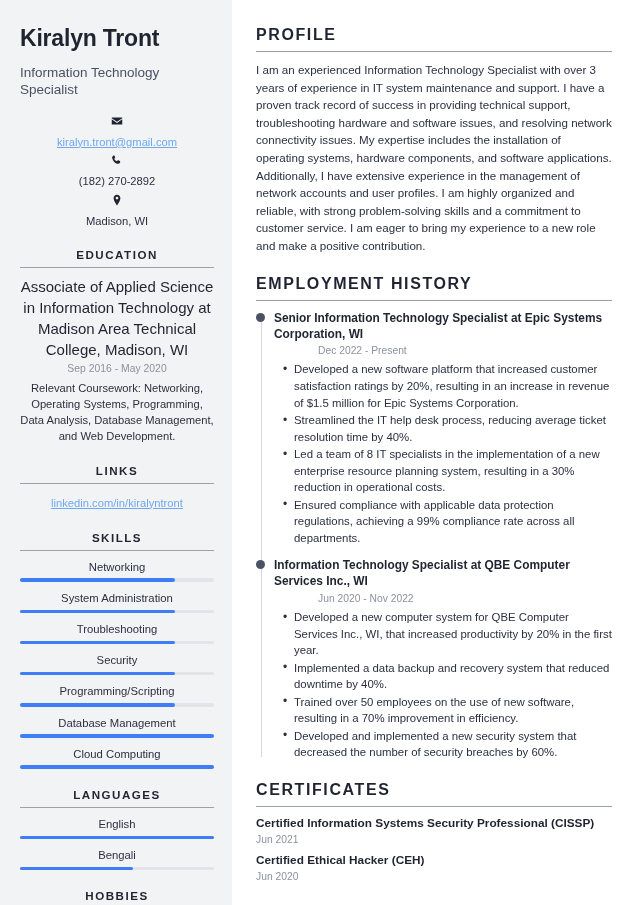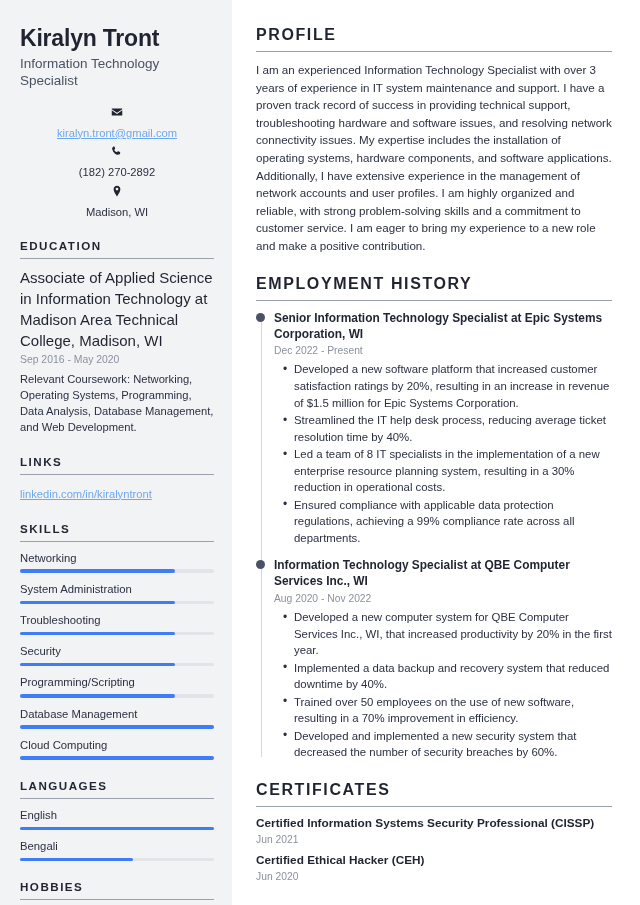--- a/index.html
+++ b/index.html
@@ -27,21 +27,21 @@
     padding: 26px 18px 10px 20px;
   }
   .name {
     font-size: 23px;
     font-weight: bold;
     color: #1f2430;
     letter-spacing: -0.2px;
     line-height: 1.12;
   }
   .job-title {
-    margin-top: 3px;
+    margin-top: 12px;
     font-size: 13.5px;
     color: #4a5262;
     line-height: 1.26;
     font-weight: normal;
   }
 
   .contact-list { margin-top: 17px; }
   .contact-row {
     display: flex;
     align-items: center;
@@ -65,21 +65,21 @@
     line-height: 1.3;
   }
   .contact-link {
     font-size: 11.2px;
     color: #6ea8f0;
     text-decoration: underline;
     line-height: 1.3;
     cursor: pointer;
   }
 
-  .side-section { margin-top: 20px; }
+  .side-section { margin-top: 20px; text-align: center; }
   .side-section.tight { margin-top: 19px; }
   .sec-head {
     font-size: 11.6px;
     font-weight: bold;
     letter-spacing: 1.5px;
     color: #1f2430;
     text-transform: uppercase;
     padding-bottom: 6px;
     border-bottom: 1.3px solid #9aa0ac;
   }
@@ -190,20 +190,21 @@
     font-size: 11.9px;
     font-weight: bold;
     color: #1f2430;
     line-height: 1.36;
   }
   .job-date {
     font-size: 10.3px;
     color: #8b919d;
     margin-top: 2px;
     line-height: 1.3;
+    margin-left: 44px;
   }
   .job-bullets {
     margin-top: 4px;
     padding-left: 20px;
     list-style: none;
   }
   .job-bullets li {
     position: relative;
     font-size: 11.4px;
     color: #2b3040;
@@ -397,21 +398,21 @@
               <li>Developed a new software platform that increased customer satisfaction ratings by 20%, resulting in an increase in revenue of $1.5 million for Epic Systems Corporation.</li>
               <li>Streamlined the IT help desk process, reducing average ticket resolution time by 40%.</li>
               <li>Led a team of 8 IT specialists in the implementation of a new enterprise resource planning system, resulting in a 30% reduction in operational costs.</li>
               <li>Ensured compliance with applicable data protection regulations, achieving a 99% compliance rate across all departments.</li>
             </ul>
           </div>
 
           <div class="job">
             <span class="job-dot"></span>
             <div class="job-role">Information Technology Specialist at QBE Computer Services Inc., WI</div>
-            <div class="job-date">Aug 2020 - Nov 2022</div>
+            <div class="job-date">Jun 2020 - Nov 2022</div>
             <ul class="job-bullets">
               <li>Developed a new computer system for QBE Computer Services Inc., WI, that increased productivity by 20% in the first year.</li>
               <li>Implemented a data backup and recovery system that reduced downtime by 40%.</li>
               <li>Trained over 50 employees on the use of new software, resulting in a 70% improvement in efficiency.</li>
               <li>Developed and implemented a new security system that decreased the number of security breaches by 60%.</li>
             </ul>
           </div>
 
         </div>
       </div>

